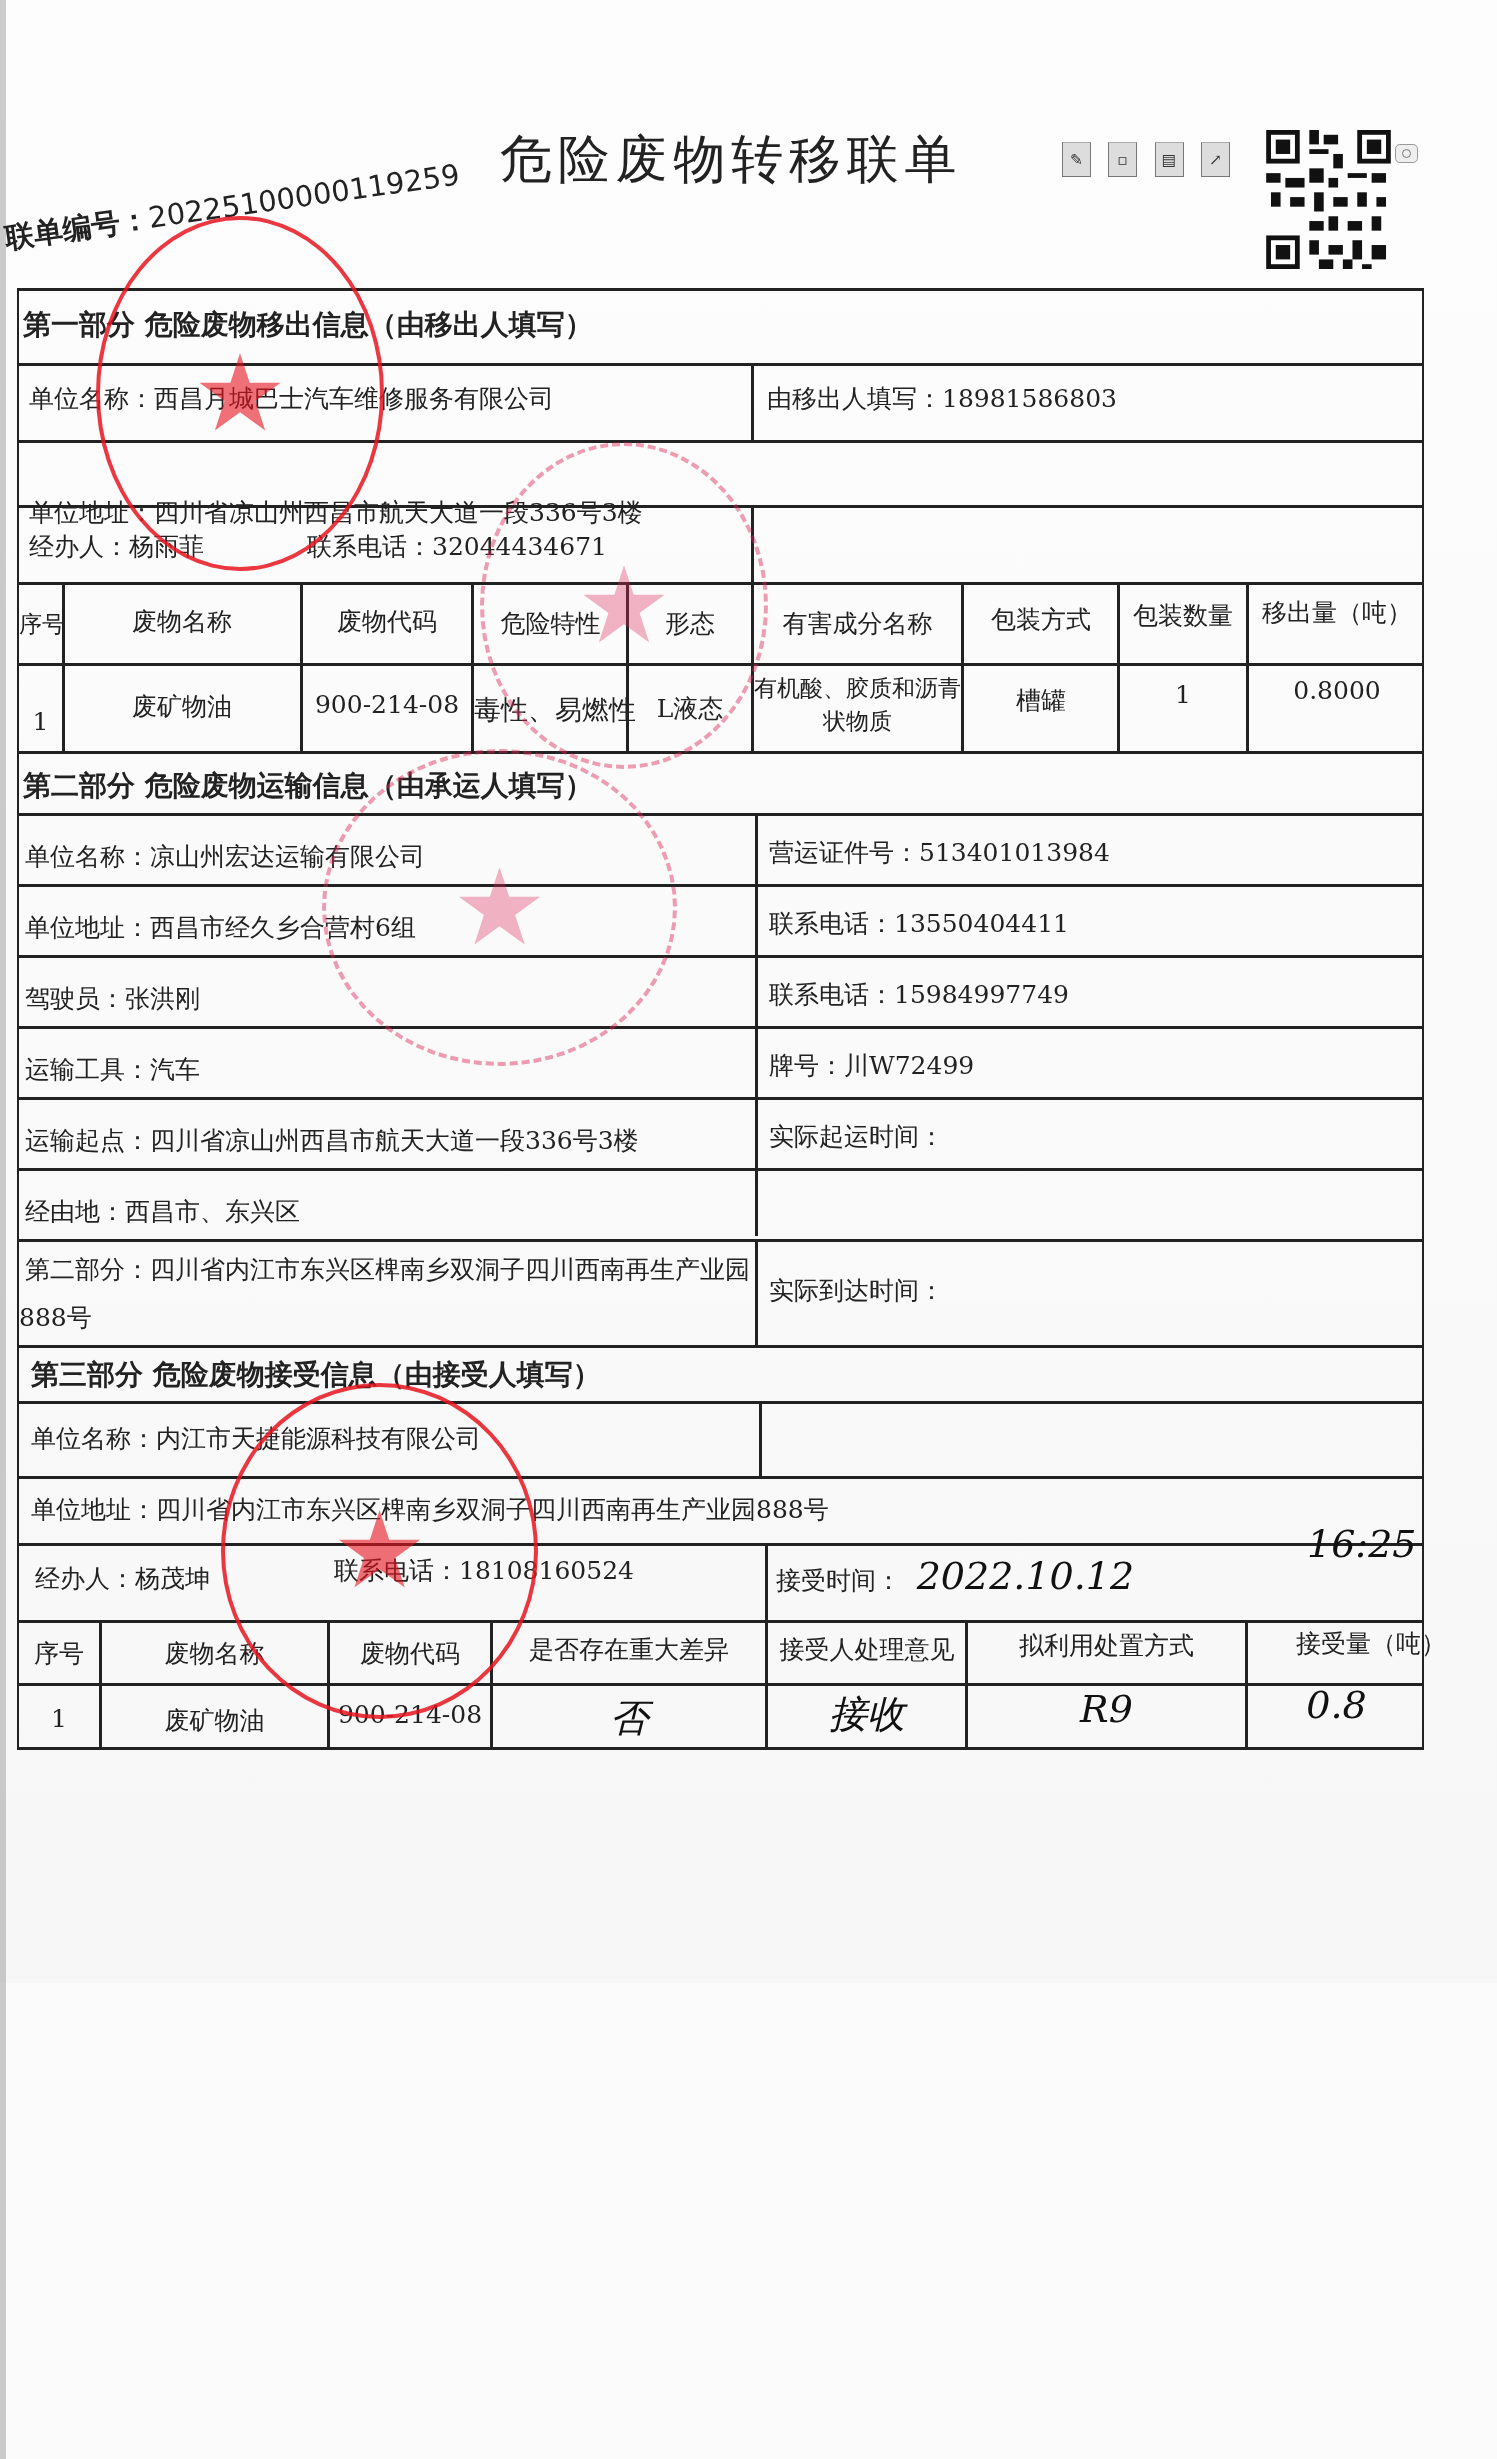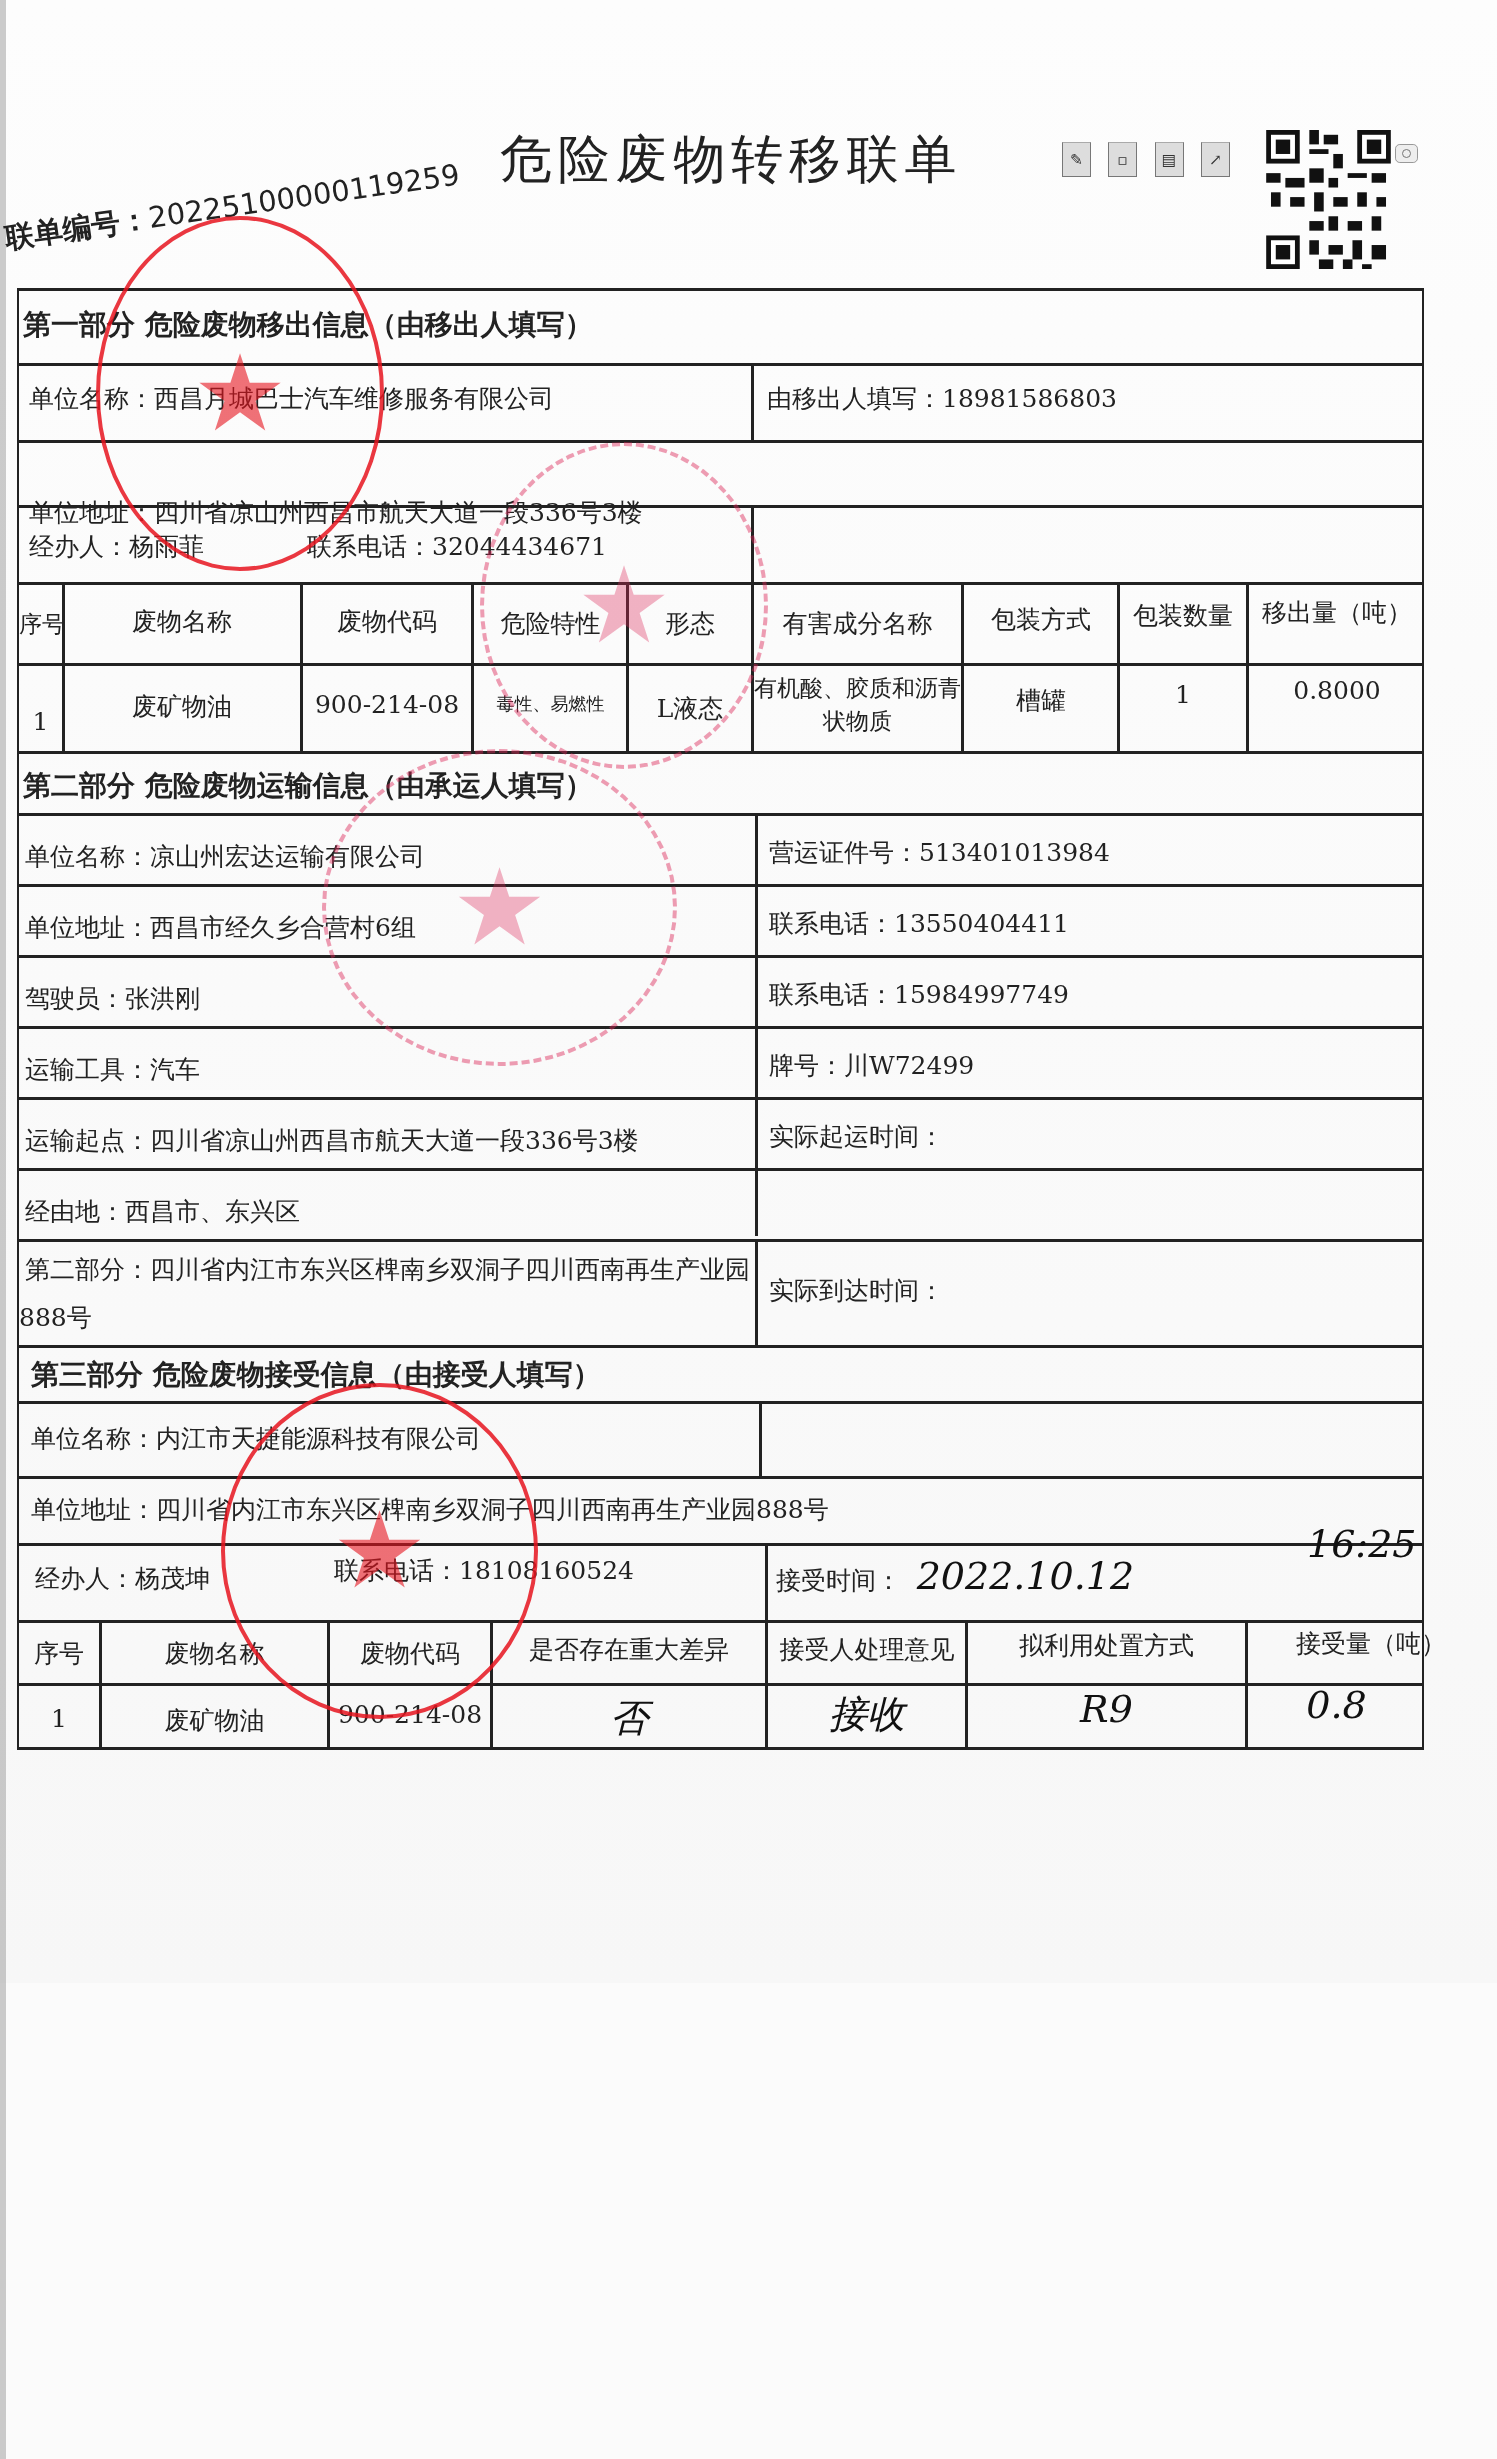--- a/index.html
+++ b/index.html
@@ -132,21 +132,21 @@
     <div class="cell center" style="left:474px; top:607px; width:153px;">危险特性</div>
     <div class="cell center" style="left:629px; top:607px; width:122px;">形态</div>
     <div class="cell center" style="left:754px; top:607px; width:207px;">有害成分名称</div>
     <div class="cell center" style="left:964px; top:603px; width:154px;">包装方式</div>
     <div class="cell center" style="left:1120px; top:599px; width:126px;">包装数量</div>
     <div class="cell center" style="left:1249px; top:596px; width:176px;">移出量（吨）</div>
 
     <div class="cell center" style="left:19px; top:707px; width:43px;">1</div>
     <div class="cell center" style="left:65px; top:690px; width:234px;">废矿物油</div>
     <div class="cell center" style="left:303px; top:690px; width:168px;">900-214-08</div>
-    <div class="cell center" style="left:474px; top:692px; width:153px; font-size:18px;">毒性、易燃性</div>
+    <div class="cell center" style="left:474px; top:692px; width:153px; font-size:27px;">毒性、易燃性</div>
     <div class="cell center" style="left:629px; top:692px; width:122px;">L液态</div>
     <div class="cell center" style="left:754px; top:672px; width:207px; white-space:normal; font-size:23px; line-height:33px;">有机酸、胶质和沥青状物质</div>
     <div class="cell center" style="left:964px; top:684px; width:154px;">槽罐</div>
     <div class="cell center" style="left:1120px; top:680px; width:126px;">1</div>
     <div class="cell center" style="left:1249px; top:676px; width:176px;">0.8000</div>
   </div>
   <div class="hline" style="top:751px;"></div>
 
   <div class="cell hdr" style="left:23px; top:767px;">第二部分 危险废物运输信息（由承运人填写）</div>
   <div class="hline" style="top:813px;"></div>

